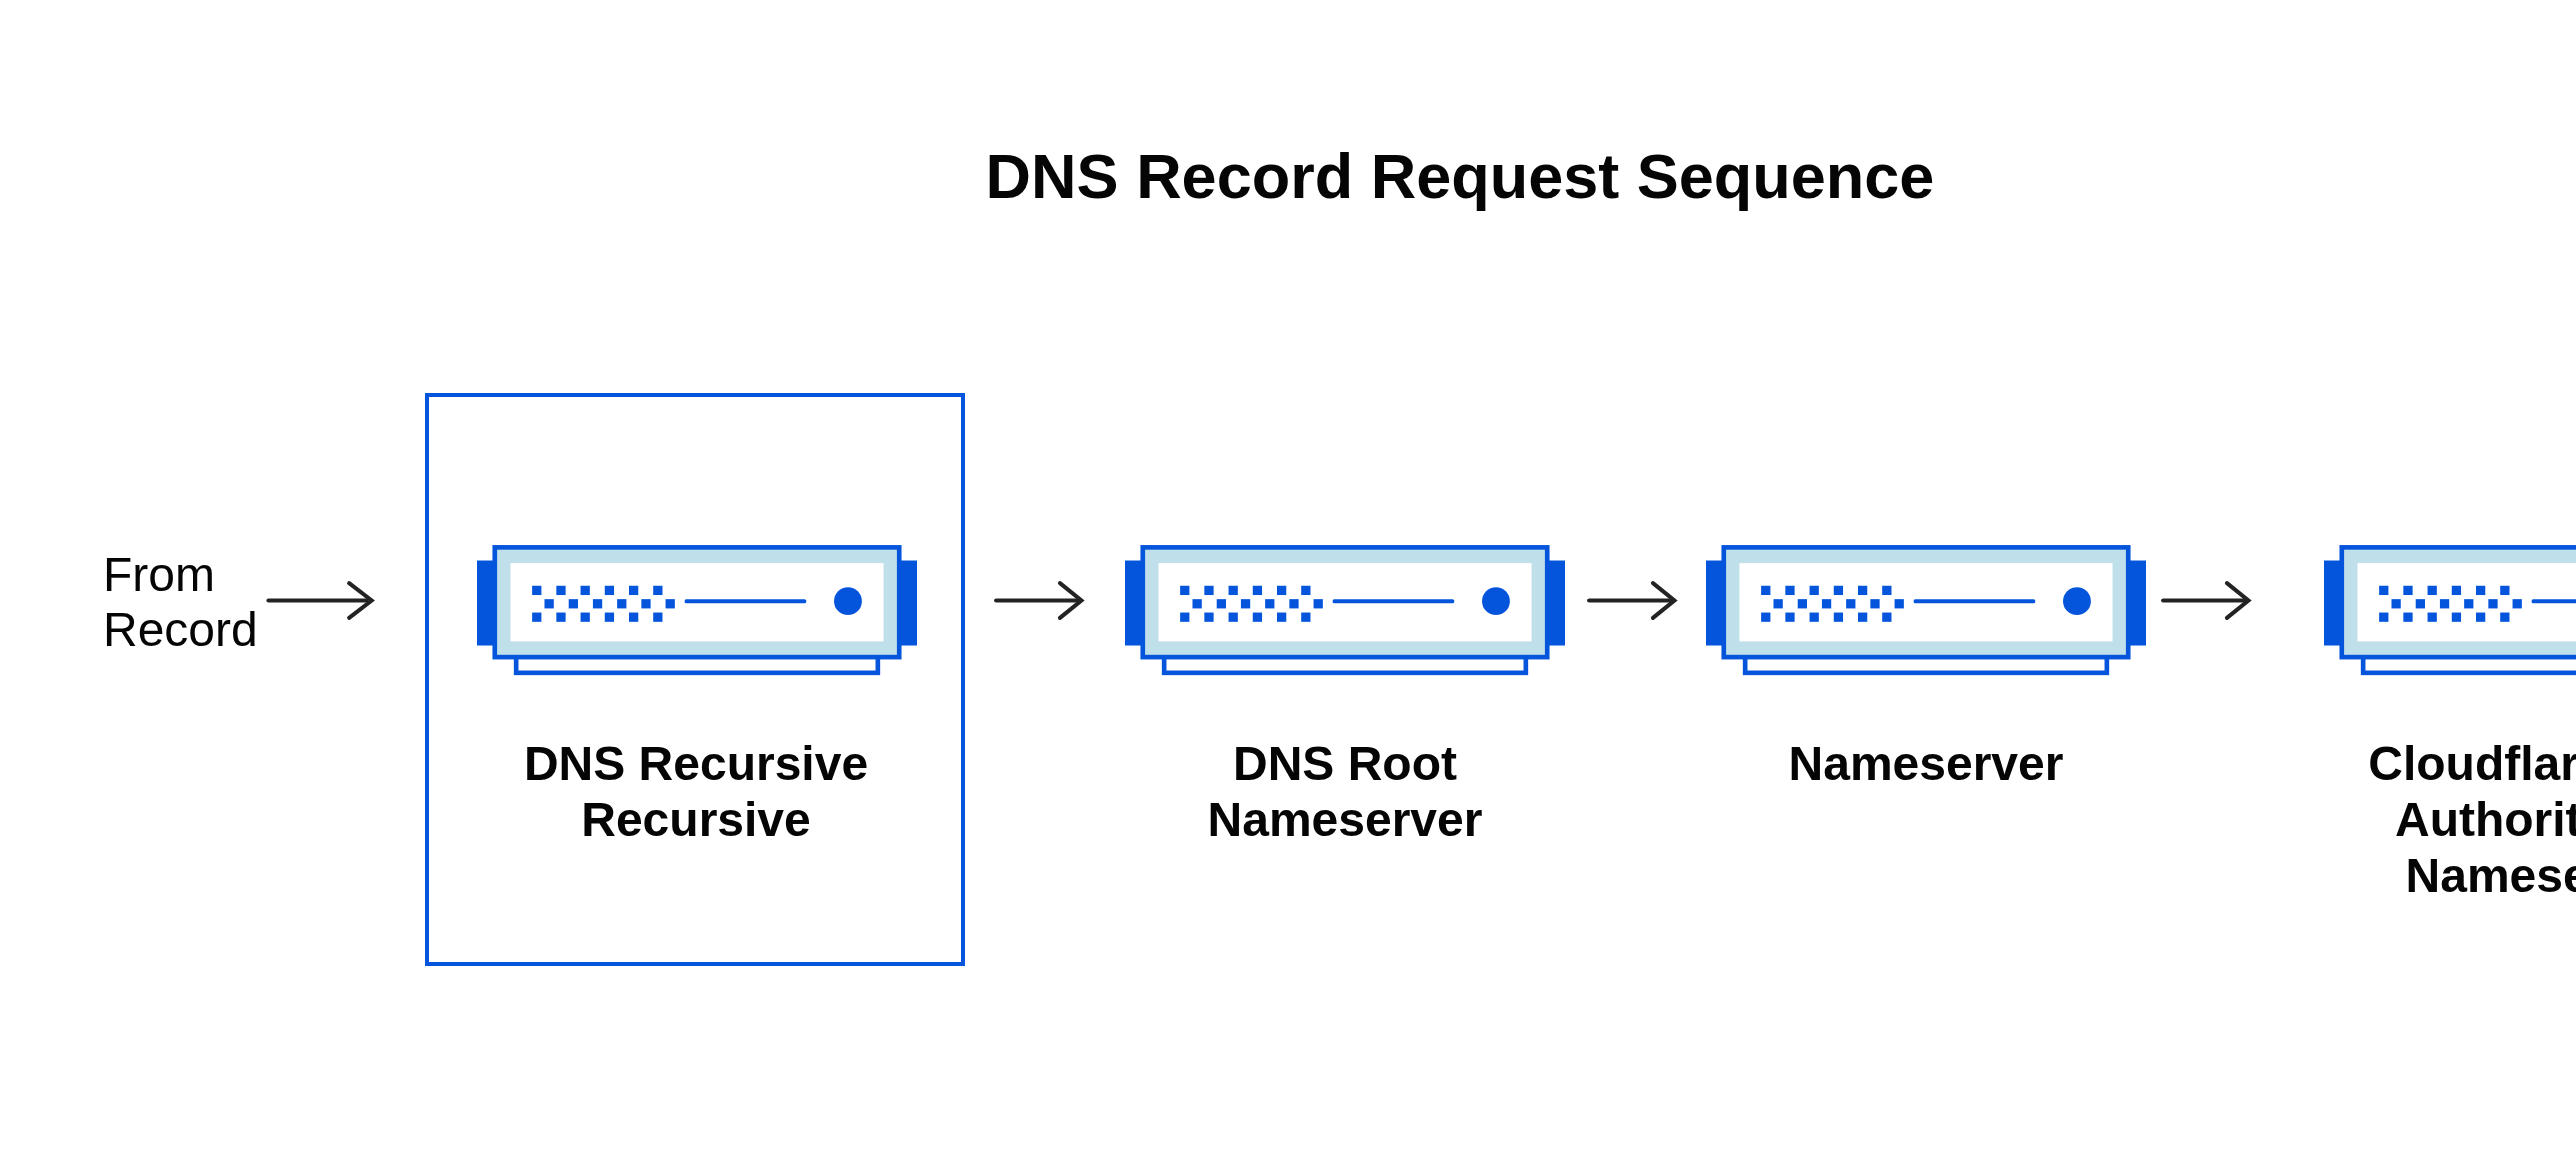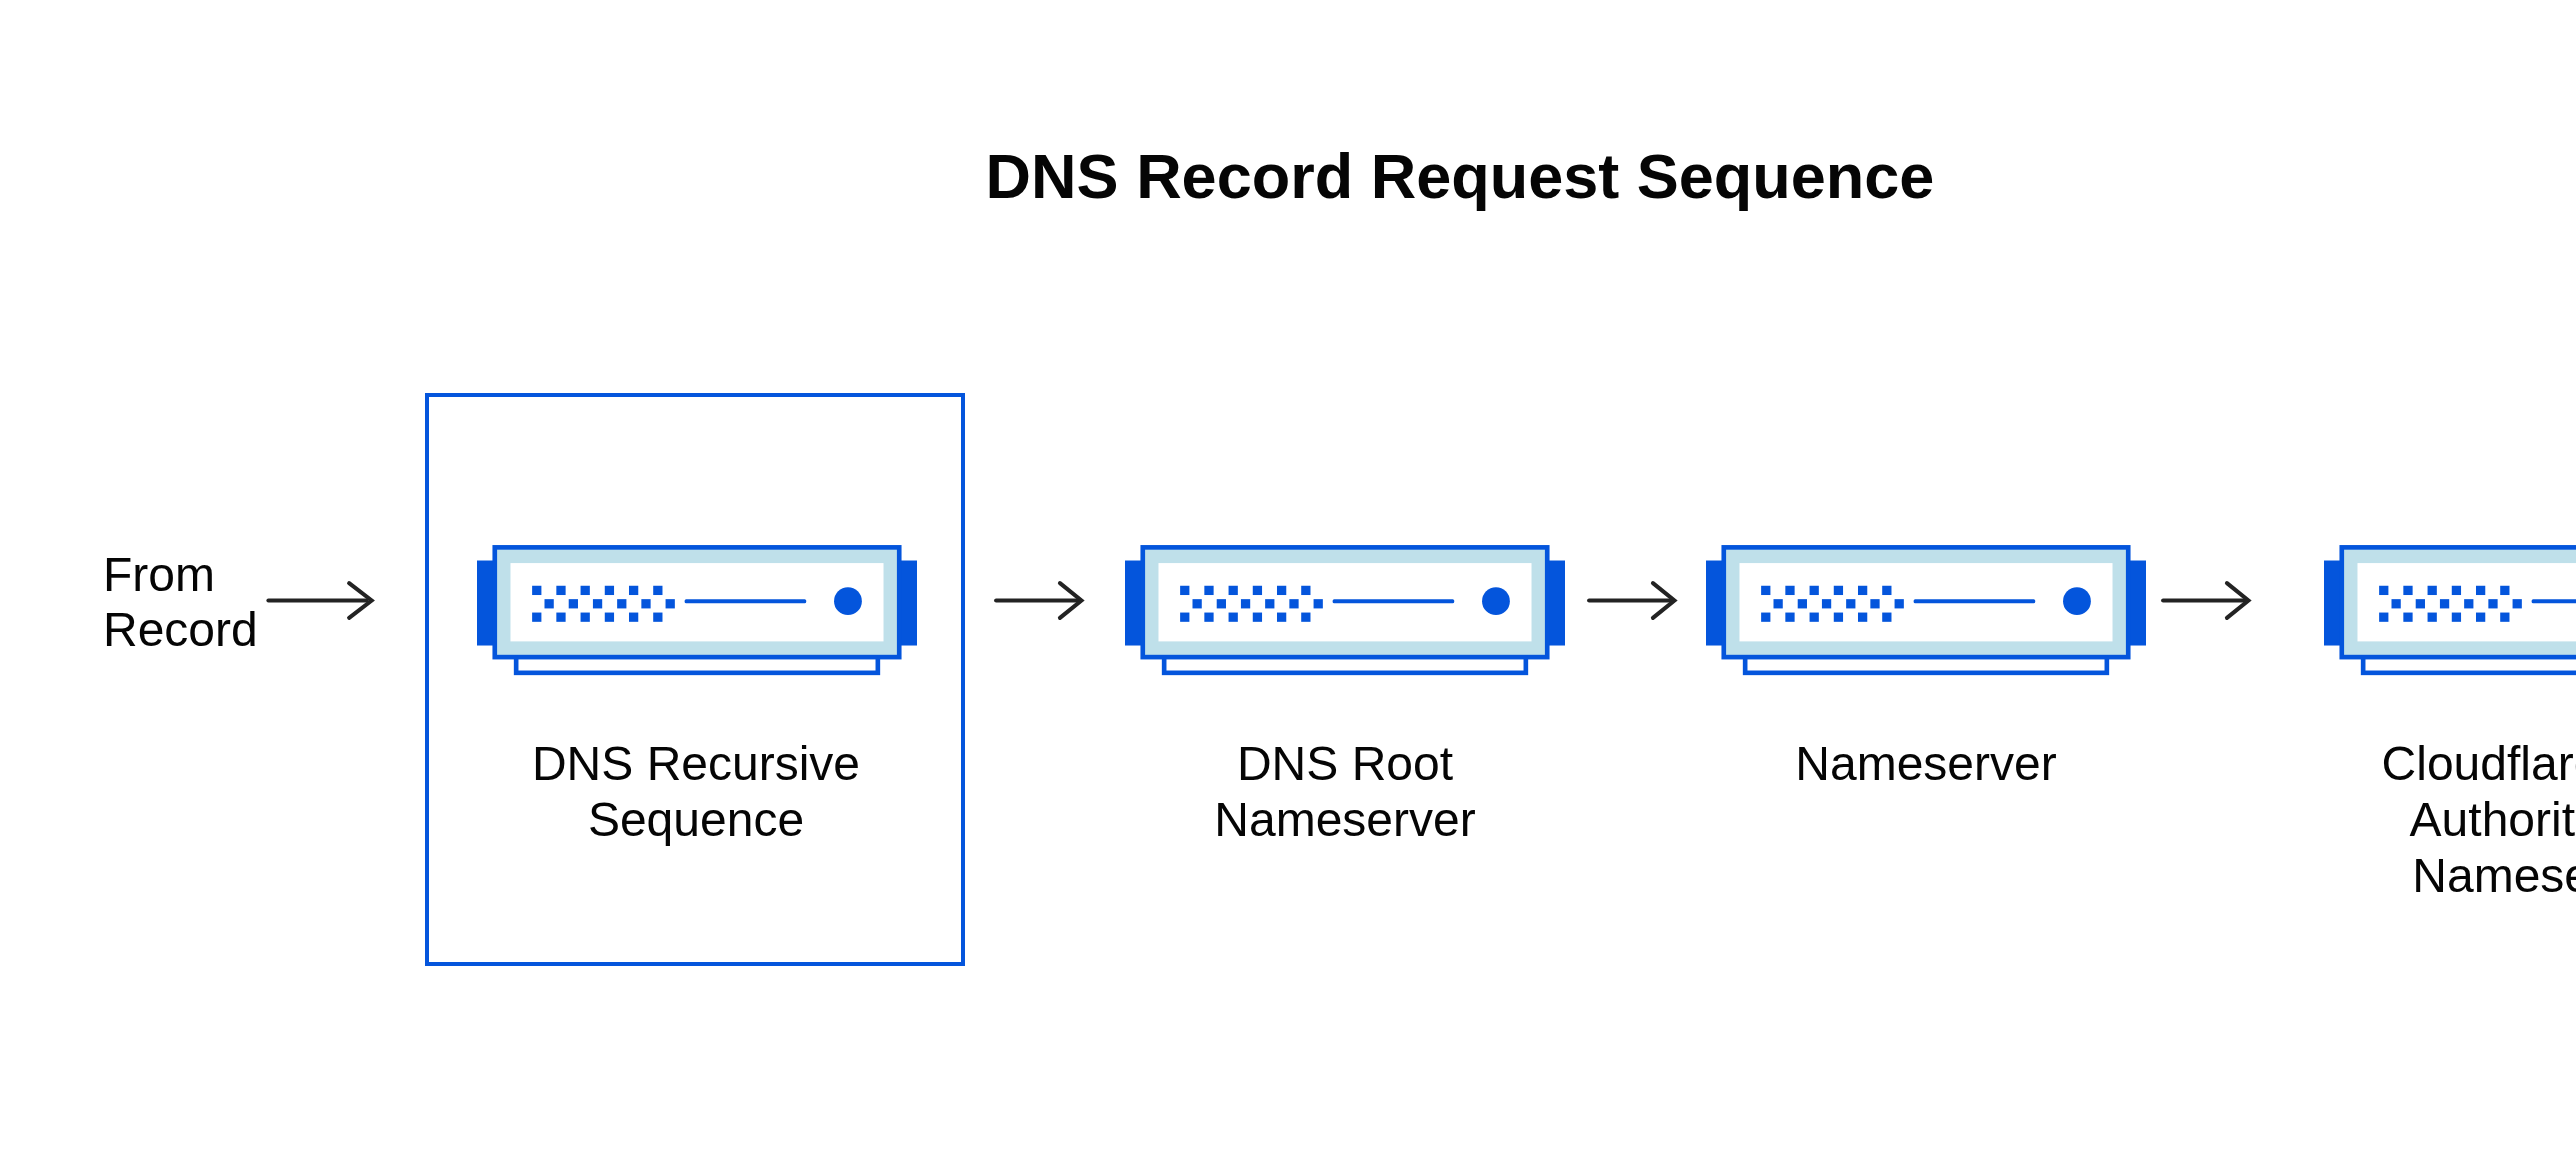--- a/index.html
+++ b/index.html
@@ -62,21 +62,21 @@
   .arrow-3{left:1585px;}
   .arrow-4{left:2159px;}
 
   .node-label{
     position:absolute;
     top:736px;
     width:618px;
     text-align:center;
     font-size:48px;
     line-height:56px;
-    font-weight:normal;
+    font-weight:bold;
     color:var(--text);
     white-space:nowrap;
   }
   .node-label-1{left:387px;}   
   .node-label-2{left:1036px;}  
   .node-label-3{left:1617px;}  
   .node-label-4{left:2234px;}  
 
   
   .tray{fill:#ffffff;stroke:var(--blue);stroke-width:9;}
@@ -141,21 +141,21 @@
     <polyline class="arrow-head" points="166,12 210,46 166,80"></polyline>
   </svg>
 
   <div class="highlight-box"></div>
 
   <svg class="server-svg server-pos-1" viewBox="0 0 854 256">
     <use href="#server-shape"></use>
   </svg>
   <div class="node-label node-label-1">
     <div>DNS Recursive</div>
-    <div>Sequence</div>
+    <div>Recursive</div>
   </div>
 
   <svg class="arrow-svg arrow-2" width="93" height="47" viewBox="0 0 180 92">
     <line class="arrow-line" x1="7" y1="46" x2="166" y2="46"></line>
     <polyline class="arrow-head" points="132,12 174,46 132,80"></polyline>
   </svg>
 
   <svg class="server-svg server-pos-2" viewBox="0 0 854 256">
     <use href="#server-shape"></use>
   </svg>

